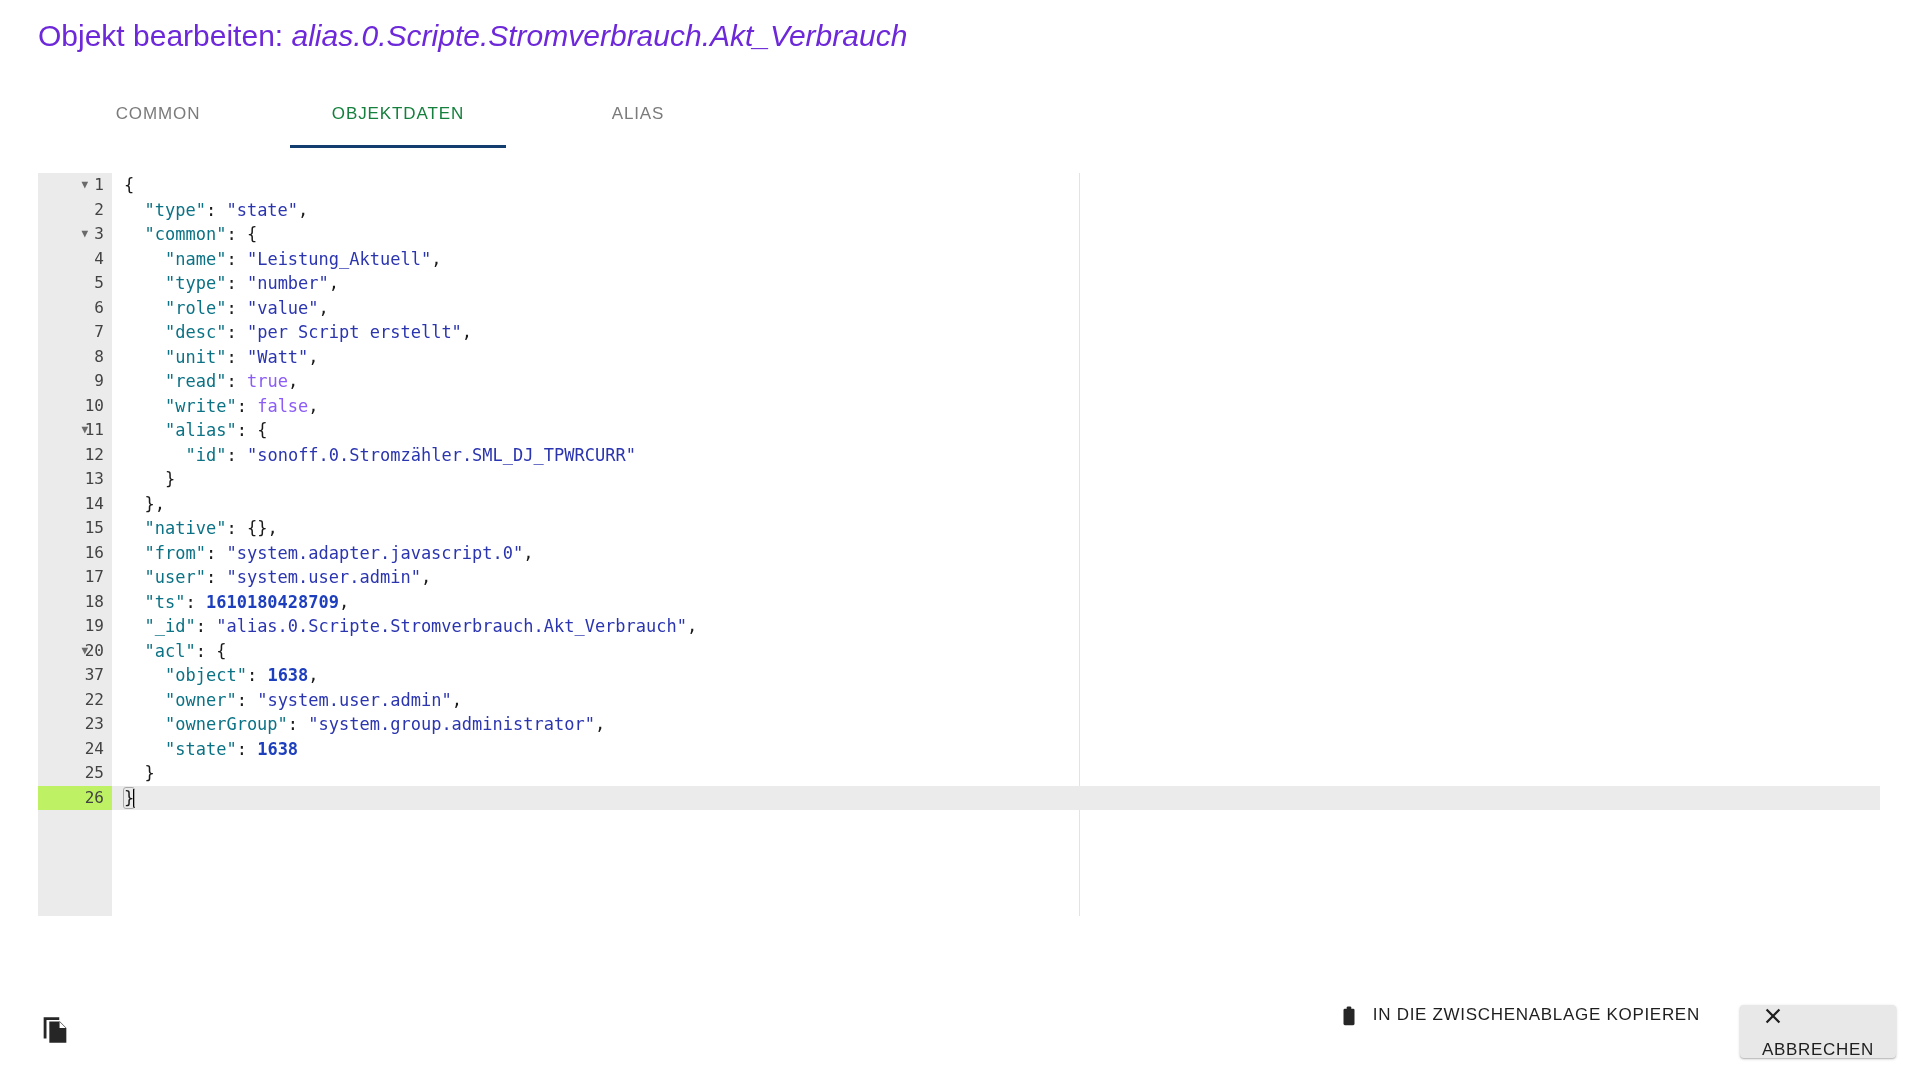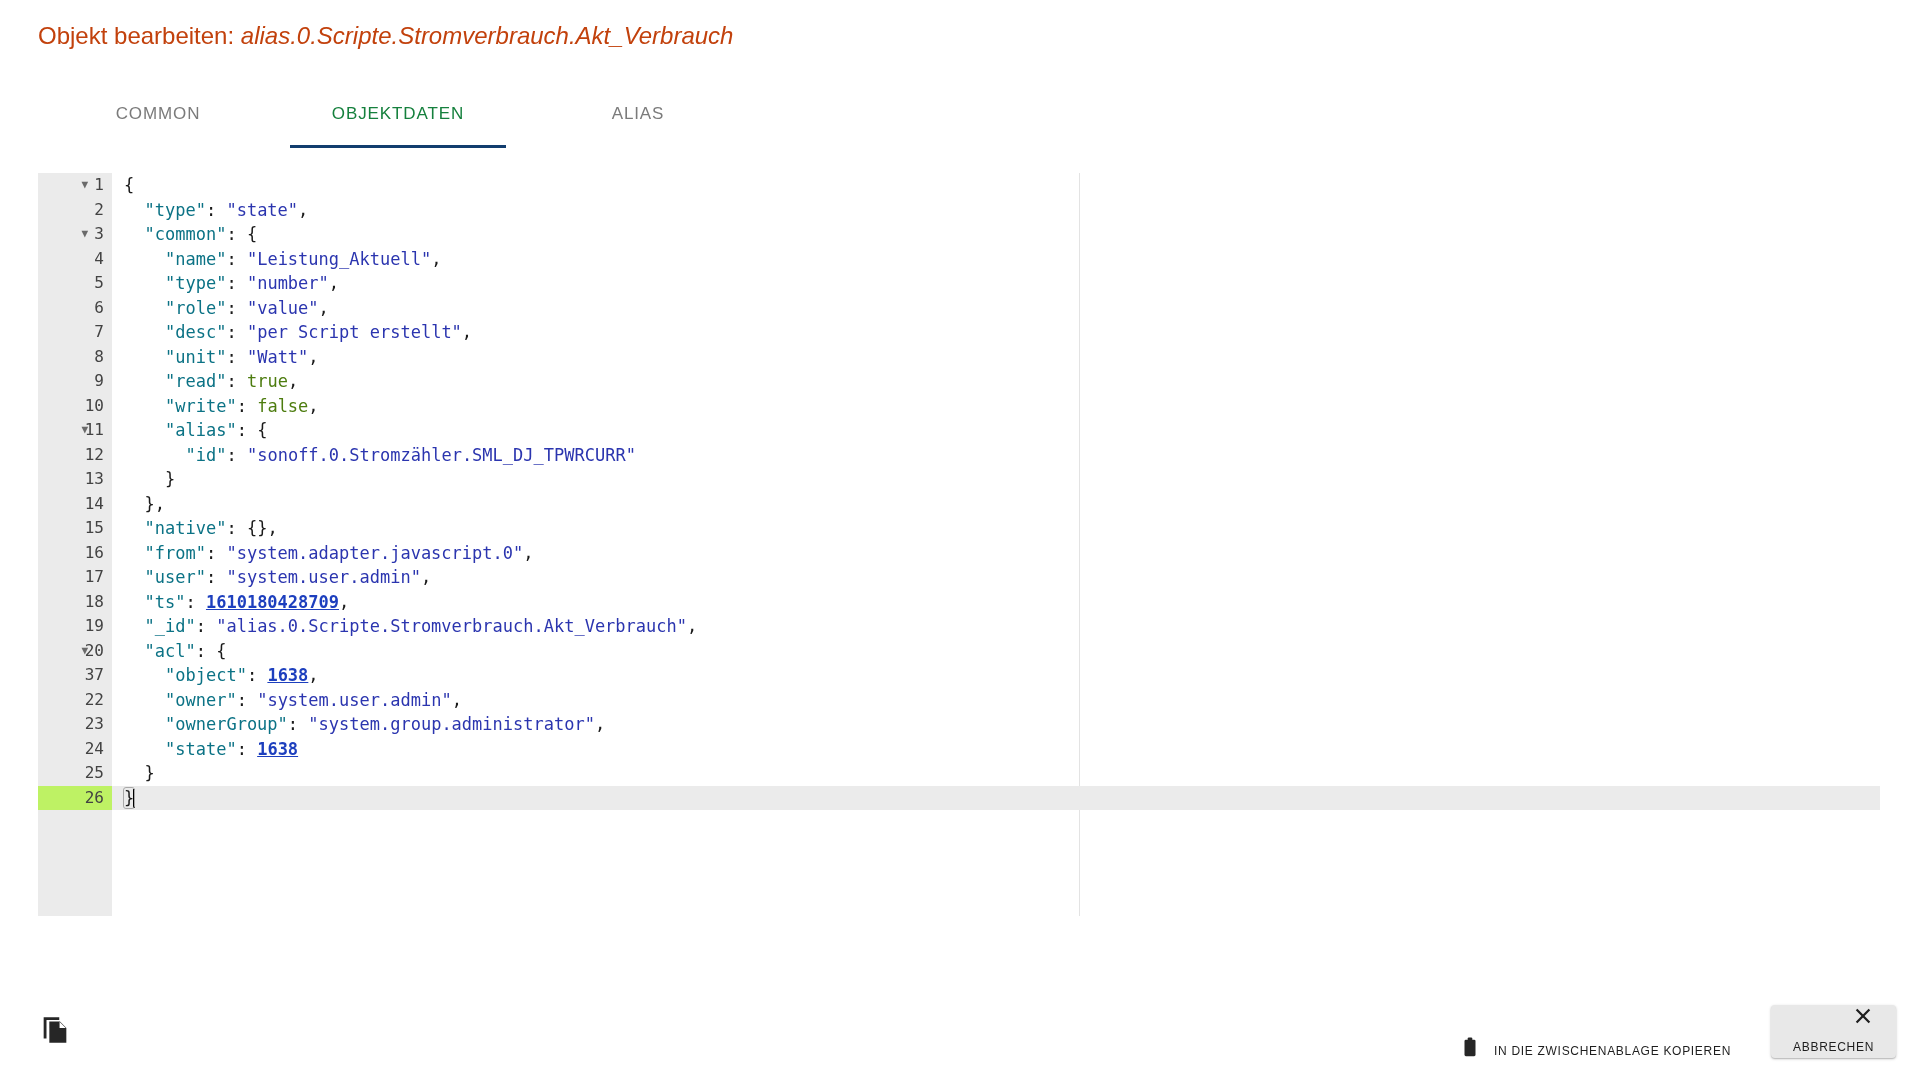--- a/index.html
+++ b/index.html
@@ -14,23 +14,23 @@
     font-family: "Liberation Sans", sans-serif;
     color: #212121;
     -webkit-font-smoothing: antialiased;
   }
 
   
   .dialog-title {
     position: absolute;
     left: 38px;
     top: 20px;
-    font-size: 24px;
+    font-size: 30px;
     line-height: 32px;
-    color: #c2410c;
+    color: #6d28d9;
     white-space: nowrap;
   }
   .dialog-title .obj-path {
     font-style: italic;
   }
 
   
   .tabs {
     position: absolute;
     left: 38px;
@@ -136,22 +136,22 @@
     padding-left: 12px;
     position: relative;
     color: #1a1a1a;
   }
   .code-row.active {
     background: #ebebeb;
     width: 1768px;
   }
   .tok-key   { color: #0b7285; }
   .tok-str   { color: #2b35af; }
-  .tok-num   { color: #1d3fbe; font-weight: bold; text-decoration: underline; }
-  .tok-bool  { color: #4d7c0f; text-align: center; }
+  .tok-num   { color: #1d3fbe; font-weight: bold; }
+  .tok-bool  { color: #8b5cf6; text-align: center; }
   .tok-punct { color: #1a1a1a; }
   .tok-brace { color: #1a1a1a; }
   .brace-match {
     outline: 1px solid #a8a8a8;
     border-radius: 2px;
   }
   .caret {
     display: inline-block;
     width: 2px;
     height: 19px;
@@ -184,29 +184,29 @@
   .footer-actions {
     position: absolute;
     right: 24px;
     bottom: 20px;
     display: flex;
     align-items: center;
     gap: 18px;
   }
   .btn {
     display: flex;
-    align-items: flex-end;
+    align-items: flex-start;
     gap: 13px;
     height: 53px;
     padding: 0 22px;
     box-sizing: border-box;
     border: none;
     border-radius: 4px;
     font-family: "Liberation Sans", sans-serif;
-    font-size: 12px;
+    font-size: 17px;
     letter-spacing: 0.7px;
     color: #1e1e1e;
     background: transparent;
     cursor: pointer;
     white-space: nowrap;
   }
   .btn-flat {
     background: transparent;
   }
   .btn-disabled {

